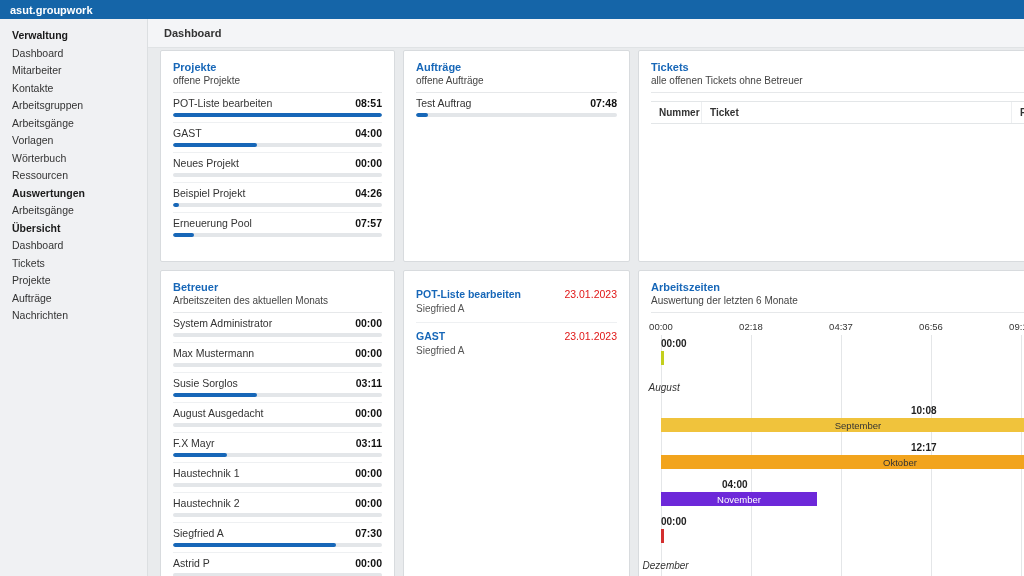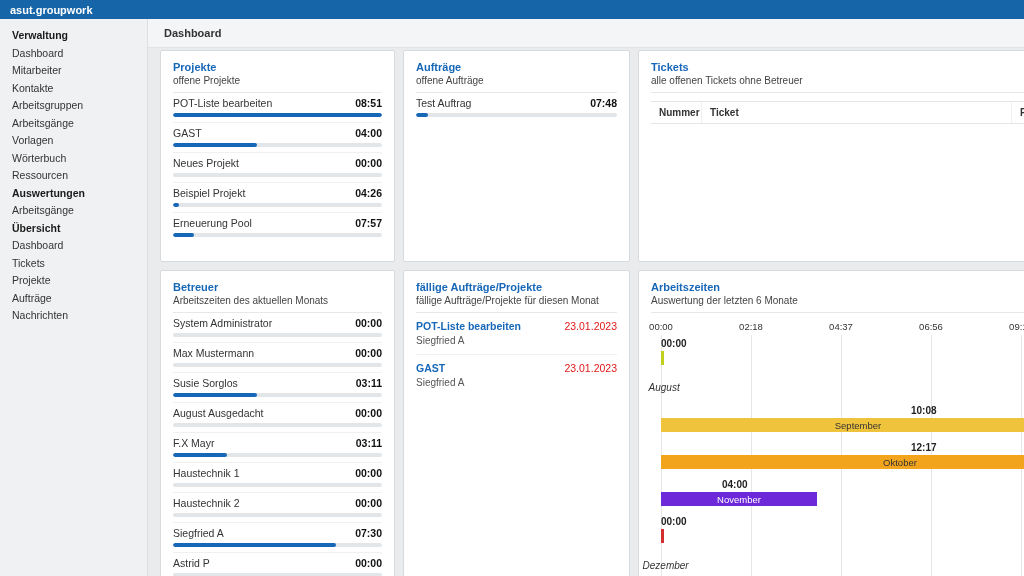--- a/index.html
+++ b/index.html
@@ -305,24 +305,20 @@
                 <span class="pitem-time">00:00</span>
               </div>
               <div class="ptrack">
                 <div class="pfill" style="width: 0%;"></div>
               </div>
             </div>
           </div>
       </section>
 
       <section class="card">
-        <div class="card-head">
-          <div class="card-title">fällige Aufträge/Projekte</div>
-          <div class="card-sub">fällige Aufträge/Projekte für diesen Monat</div>
-        </div>
         <div>
 
             <div class="fitem">
               <div>
                 <div class="fitem-name">POT-Liste bearbeiten</div>
                 <div class="fitem-person">Siegfried A</div>
               </div>
               <div class="fitem-date">23.01.2023</div>
             </div>
 

